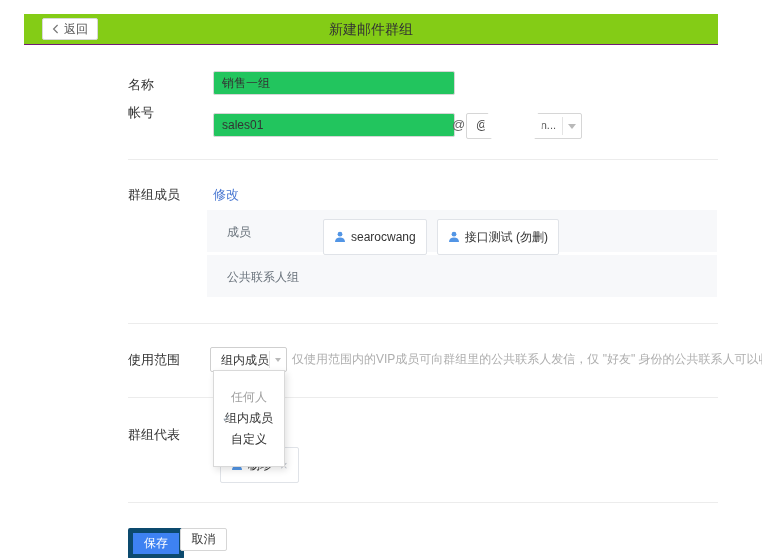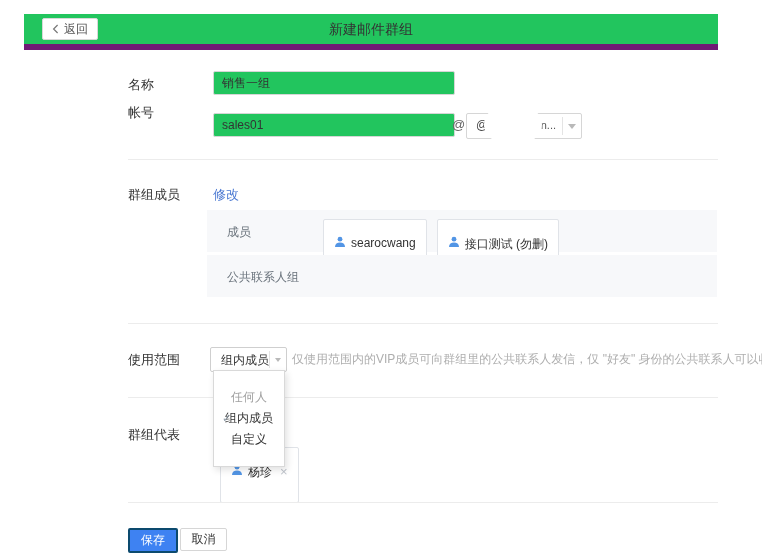--- a/index.html
+++ b/index.html
@@ -3,21 +3,21 @@
 <meta charset="utf-8">
 <style>
   html,body{margin:0;padding:0;background:#fff;}
   #canvas{
     position:relative;width:762px;height:558px;overflow:hidden;background:#fff;
     font-family:"Liberation Sans","DejaVu Sans",sans-serif;
     -webkit-font-smoothing:antialiased;
   }
   
   .topbar{position:absolute;left:24px;top:14px;width:694px;height:30px;
-    background:#22c55e;border-bottom:6px solid #701a75;}
+    background:#84cc16;border-bottom:1px solid #701a75;}
   .back-btn{position:absolute;left:18px;top:4px;height:20px;display:inline-flex;
     align-items:center;gap:5px;padding:0 9px;background:#fff;border:1px solid #d8d8d8;
     border-radius:2px;font-size:12px;color:#555;cursor:pointer;}
   .back-btn svg{display:block;}
   .page-title{position:absolute;left:0;right:0;top:0;height:30px;line-height:30px;
     text-align:center;font-size:14px;color:#333;}
   
   .lbl{position:absolute;font-size:13px;color:#333;white-space:nowrap;}
   .sub-lbl{font-size:12px;color:#69727b;white-space:nowrap;}
   .tinput{position:absolute;width:224px;height:22px;border:1px solid #d6d6d6;border-radius:2px;
@@ -35,21 +35,21 @@
   .domain-select .arrow-box{position:absolute;right:0;top:3px;bottom:3px;width:18px;
     border-left:1px solid #e4e4e4;display:flex;align-items:center;justify-content:center;}
   .caret-down{width:0;height:0;border-left:4px solid transparent;border-right:4px solid transparent;
     border-top:5px solid #b9b9b9;}
   .blur-blob{position:absolute;left:484px;top:107px;width:58px;height:35px;background:#fff;
     border-radius:18px;z-index:3;}
   
   .gray-row{position:absolute;left:207px;width:510px;height:42px;background:#f7f8fa;}
   .row-label{position:absolute;left:20px;top:14px;}
   .tag-strip{position:absolute;left:116px;top:9px;display:flex;gap:10px;}
-  .tag{display:inline-flex;align-items:flex-start;gap:5px;height:22px;padding:16px 10px;
+  .tag{display:inline-flex;align-items:center;gap:5px;height:22px;padding:6px 10px;
     background:#fff;border:1px solid #e0e3e8;border-radius:2px;font-size:12px;color:#333;
     white-space:nowrap;}
   .tag svg{display:block;}
   .tag .x{color:#bfc4cc;font-size:13px;margin-left:3px;cursor:pointer;}
   
   .scope-select{position:absolute;left:210px;top:347px;width:75px;height:23px;
     border:1px solid #cfcfcf;border-radius:2px;background:#fff;cursor:pointer;}
   .scope-select .val{position:absolute;left:10px;top:4px;font-size:12px;color:#333;}
   .scope-select .arrow-box{position:absolute;right:0;top:3px;bottom:3px;width:16px;
     border-left:1px solid #e4e4e4;display:flex;align-items:center;justify-content:center;}
@@ -57,21 +57,21 @@
   .dropdown{position:absolute;left:213px;top:370px;width:70px;background:#fff;
     border:1px solid #d9d9d9;box-shadow:2px 3px 7px rgba(0,0,0,0.12);z-index:10;padding:16px 0;}
   .dd-item{position:relative;height:21px;line-height:21px;text-align:center;font-size:12px;
     color:#333;cursor:pointer;}
   .dd-item.muted{color:#a0a0a0;}
   .dd-item .check{position:absolute;left:8px;top:0;color:#93a0ac;font-size:11px;}
   
   .btn{position:absolute;height:21px;border-radius:2px;font-size:12px;display:inline-flex;
     align-items:center;justify-content:center;cursor:pointer;
     font-family:"Liberation Sans","DejaVu Sans",sans-serif;}
-  .btn-primary{left:128px;top:528px;width:46px;background:#3e82f2;border:2px solid #0c4a6e;color:#fff;}
+  .btn-primary{left:128px;top:528px;width:46px;background:#3e82f2;border:5px solid #0c4a6e;color:#fff;}
   .btn-plain{left:180px;top:528px;width:45px;background:#fff;border:1px solid #d6d6d6;color:#333;}
 </style>
 </head>
 <body>
 
 <div id="canvas">
 
   <div class="topbar">
     <div class="back-btn">
       <span>

